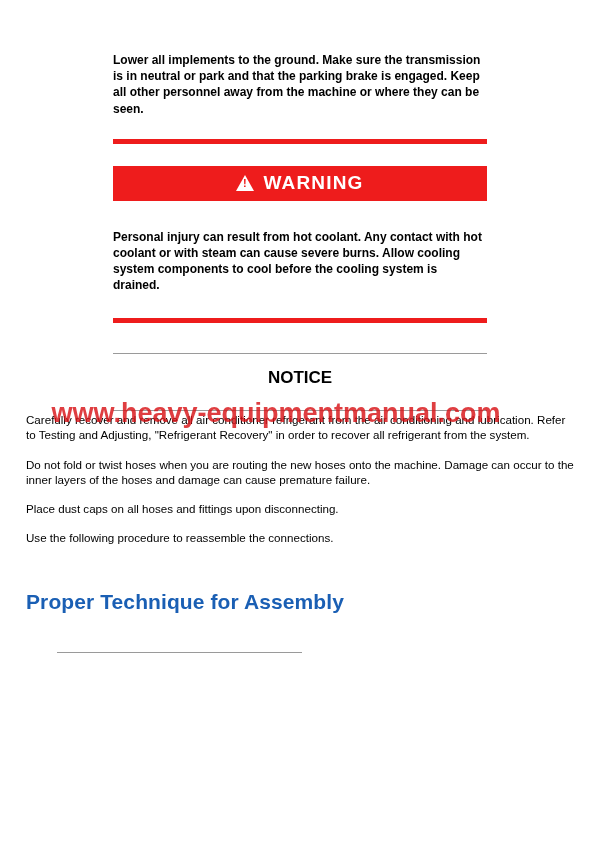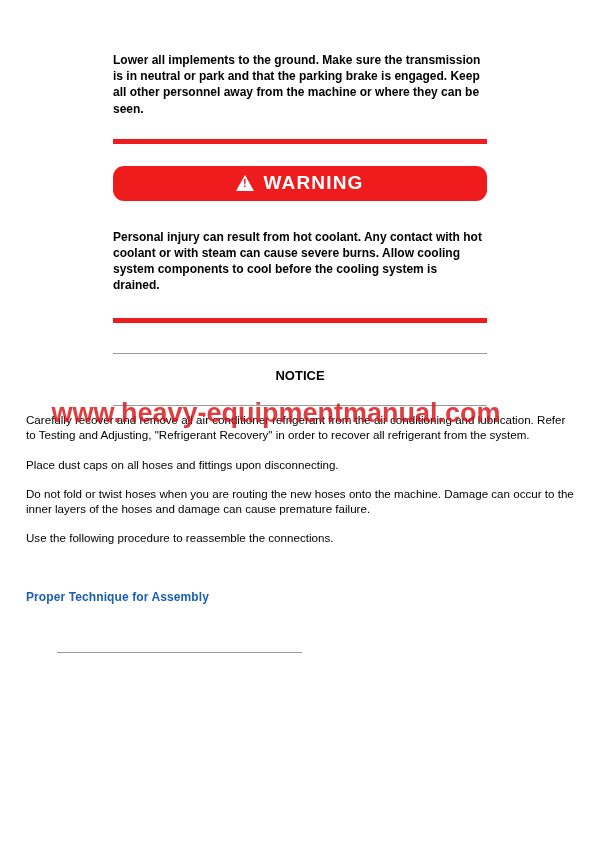--- a/index.html
+++ b/index.html
@@ -46,21 +46,20 @@
   }
 
   .warning-banner {
     margin-top: 22px;
     height: 35px;
     background: #ee1c1c;
     display: flex;
     align-items: center;
     justify-content: center;
     gap: 9px;
-    border-radius: 11px;
   }
   .warning-banner .wtri {
     width: 0;
     height: 0;
     border-left: 9px solid transparent;
     border-right: 9px solid transparent;
     border-bottom: 16px solid #ffffff;
     position: relative;
   }
   .warning-banner .wtri::after {
@@ -90,21 +89,21 @@
   }
 
   
   .notice-rule {
     height: 1px;
     background: #9a9a9a;
     margin-top: 30px;
   }
   .notice-title {
     text-align: center;
-    font-size: 13px;
+    font-size: 17px;
     font-weight: bold;
     margin-top: 14px;
     color: #000;
   }
   .notice-body {
     font-size: 11.5px;
     font-weight: bold;
     margin-top: 16px;
     padding-left: 5px;
     color: #000;
@@ -124,21 +123,21 @@
     font-size: 11.6px;
     line-height: 1.32;
     color: #000;
     margin: 0 0 14px 0;
   }
 
   .section-heading {
     position: absolute;
     left: 26px;
     top: 590px;
-    font-size: 12px;
+    font-size: 21px;
     font-weight: bold;
     color: #1a5fb4;
     letter-spacing: 0.1px;
   }
 
   .thin-rule {
     position: absolute;
     left: 57px;
     top: 652px;
     width: 245px;
@@ -183,22 +182,22 @@
     <div class="red-bar red-bar-2"></div>
 
     <div class="notice-rule"></div>
     <div class="notice-title">NOTICE</div>
     <div class="notice-rule notice-rule-2"></div>
 
   </div>
 
   <div class="body-col">
     <p class="para">Carefully recover and remove all air conditioner refrigerant from the air conditioning and lubrication. Refer to Testing and Adjusting, "Refrigerant Recovery" in order to recover all refrigerant from the system.</p>
+    <p class="para">Do not fold or twist hoses when you are routing the new hoses onto the machine. Damage can occur to the inner layers of the hoses and damage can cause premature failure.</p>
     <p class="para">Place dust caps on all hoses and fittings upon disconnecting.</p>
-    <p class="para">Do not fold or twist hoses when you are routing the new hoses onto the machine. Damage can occur to the inner layers of the hoses and damage can cause premature failure.</p>
     <p class="para">Use the following procedure to reassemble the connections.</p>
   </div>
 
   <div class="section-heading">Proper Technique for Assembly</div>
 
   <div class="thin-rule"></div>
 
   <div class="watermark">www.heavy-equipmentmanual.com</div>
 
 </div>

